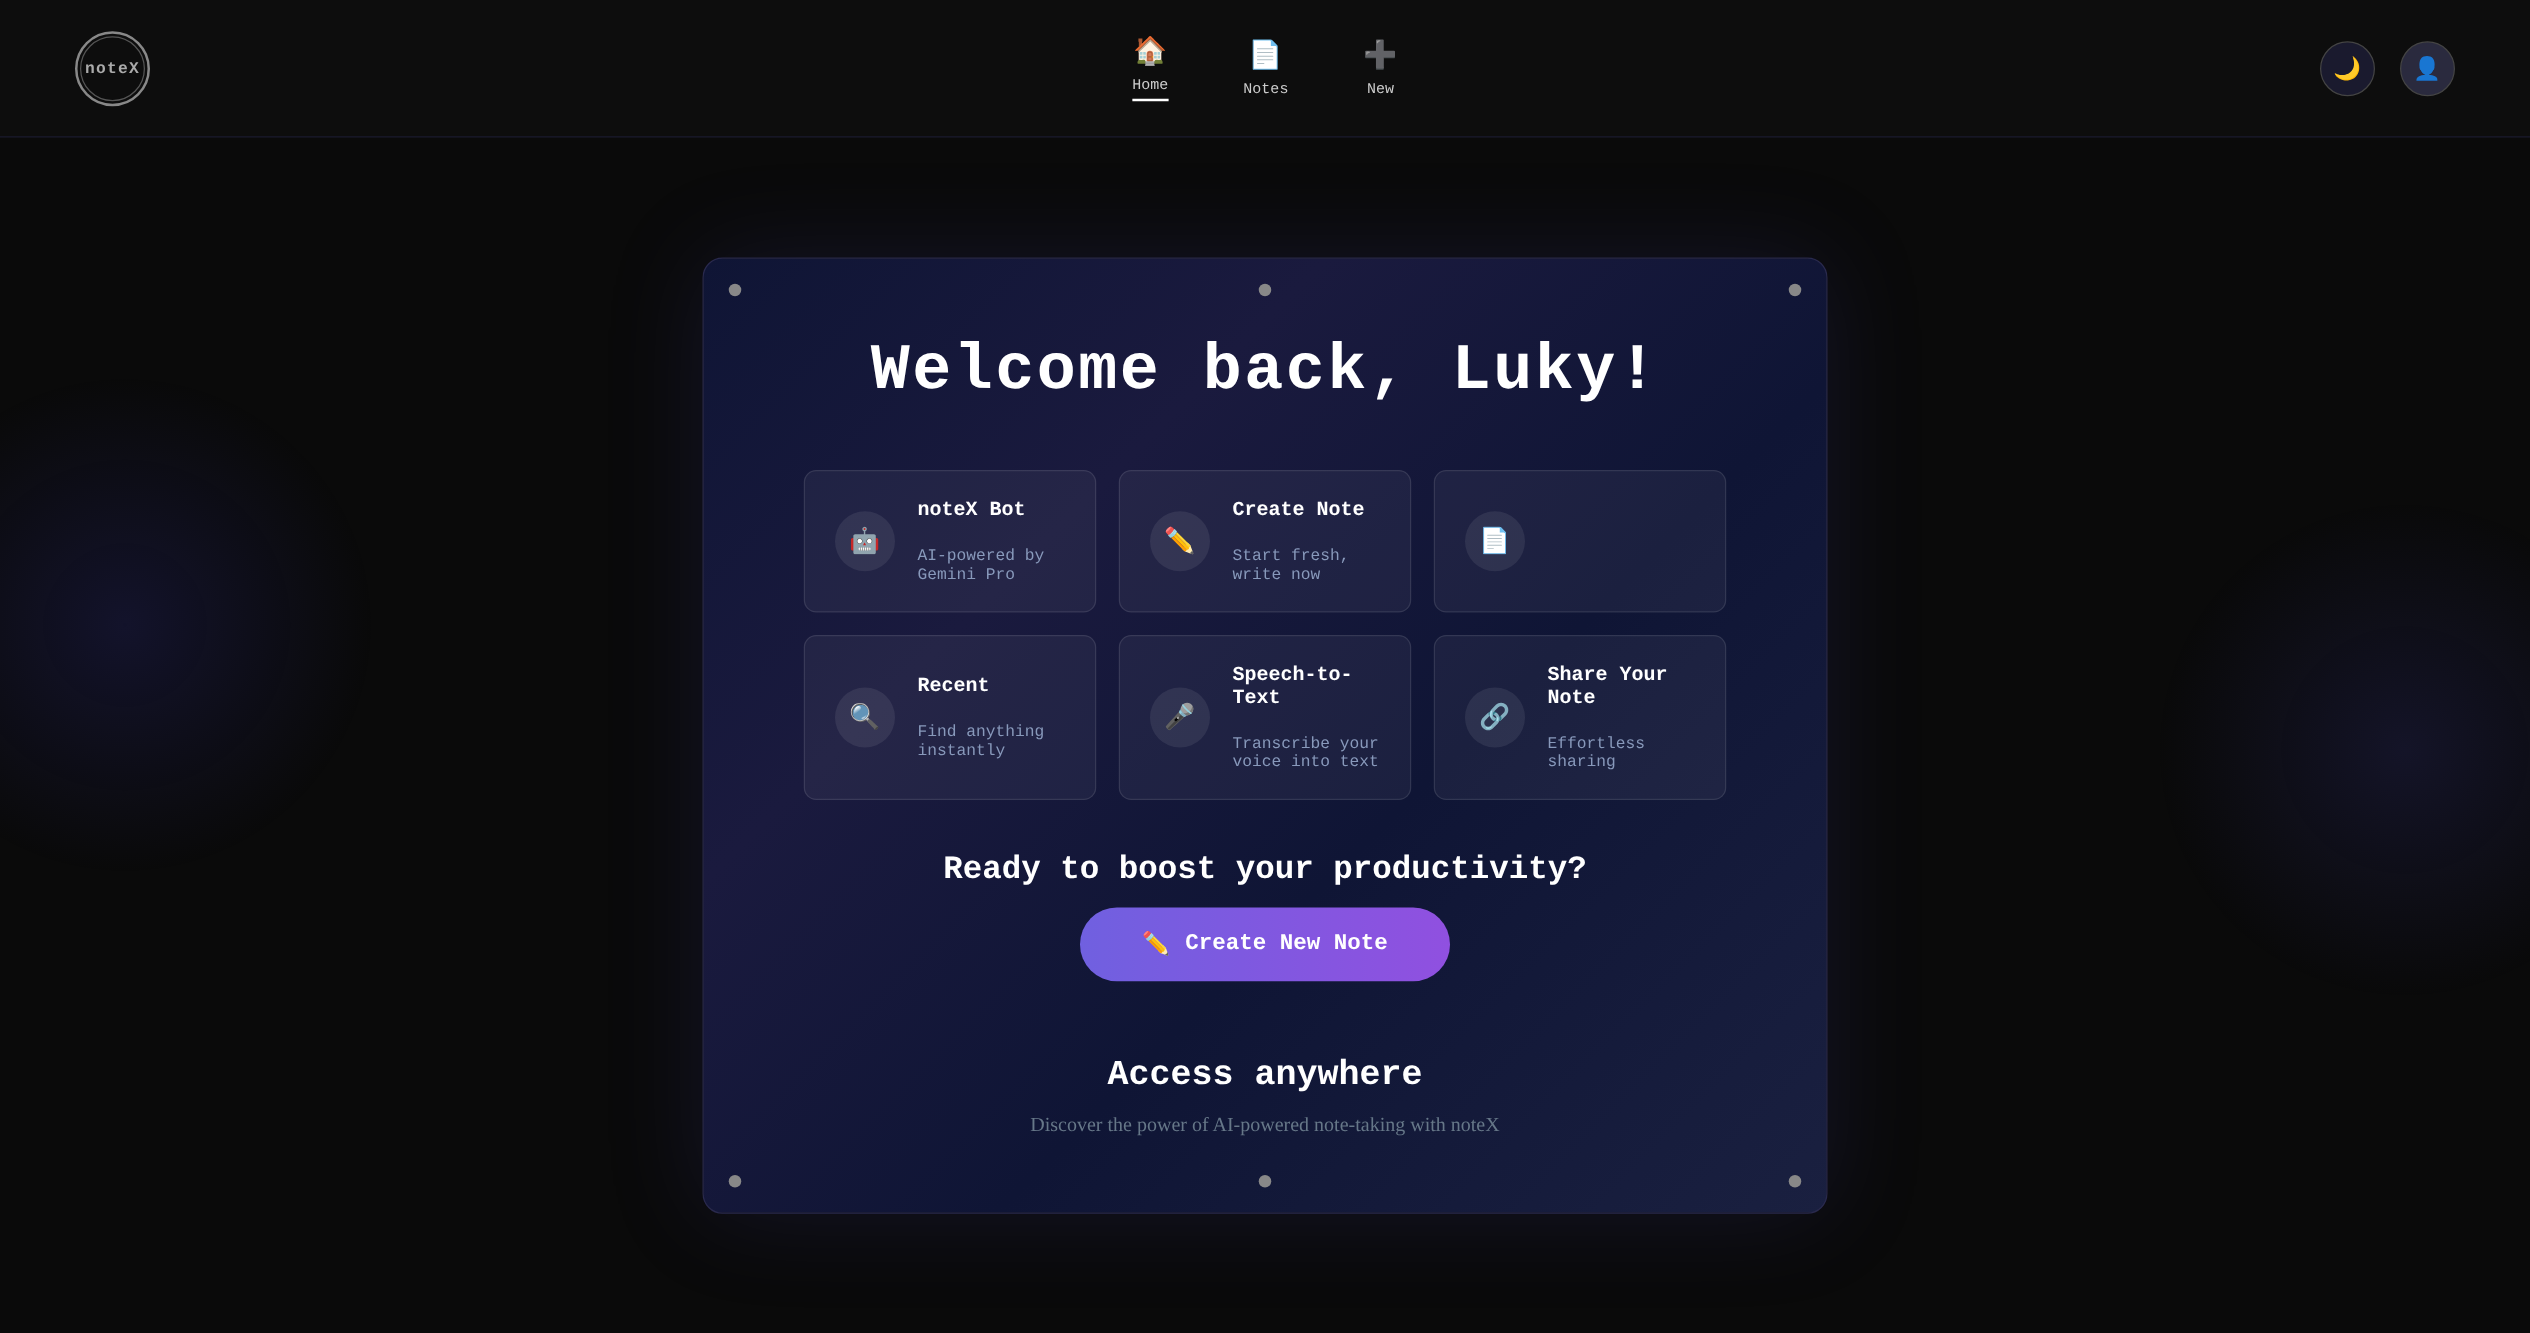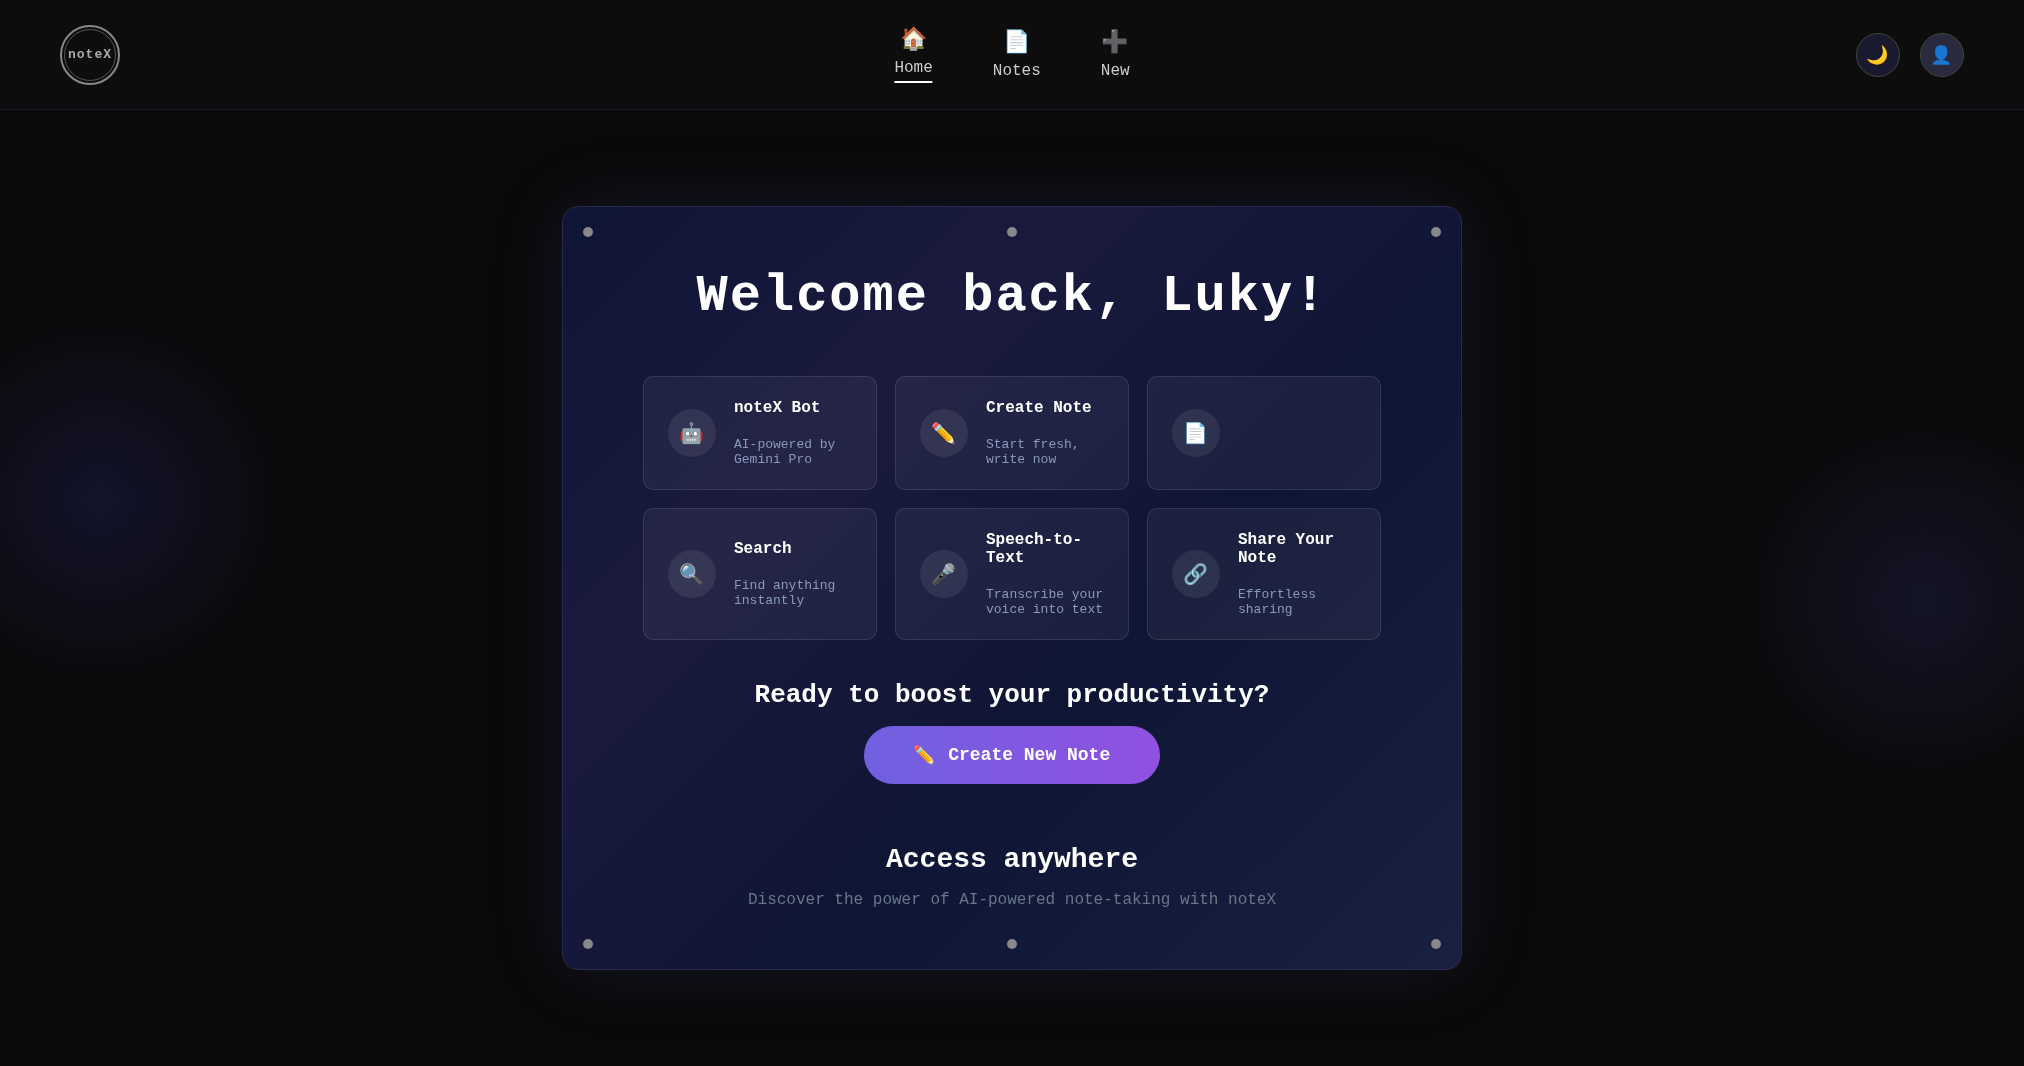--- a/index.html
+++ b/index.html
@@ -84,21 +84,21 @@
     .nav-item.active {
       border-bottom: 2px solid #fff;
       padding-bottom: 4px;
     }
 
     .nav-icon {
       font-size: 22px;
     }
 
     .nav-label {
-      font-size: 16px;
+      font-size: 12px;
       color: #ccc;
     }
 
     .nav-right {
       display: flex;
       align-items: center;
       gap: 20px;
     }
 
     .theme-btn {
@@ -270,21 +270,21 @@
     .access-title {
       font-size: 28px;
       color: #fff;
       font-family: 'Courier New', monospace;
       margin-bottom: 16px;
     }
 
     .access-subtitle {
       font-size: 16px;
       color: #667788;
-      font-family: Liberation Mono, monospace;
+      font-family: Liberation Serif, serif;
     }
 
     
     .bg-glow-left {
       position: fixed;
       width: 400px;
       height: 400px;
       border-radius: 50%;
       background: radial-gradient(circle, rgba(40,40,120,0.3) 0%, transparent 70%);
       left: -100px;
@@ -371,21 +371,21 @@
         </div>
       </div>
 
       <div class="feature-card">
         <div class="feature-icon-box">📄</div>
       </div>
 
       <div class="feature-card">
         <div class="feature-icon-box">🔍</div>
         <div class="feature-text">
-          <span class="feature-title">Search</span>
+          <span class="feature-title">Recent</span>
           <span class="feature-desc">Find anything instantly</span>
         </div>
       </div>
 
       <div class="feature-card">
         <div class="feature-icon-box">🎤</div>
         <div class="feature-text">
           <span class="feature-title">Speech-to-Text</span>
           <span class="feature-desc">Transcribe your voice into text</span>
         </div>

